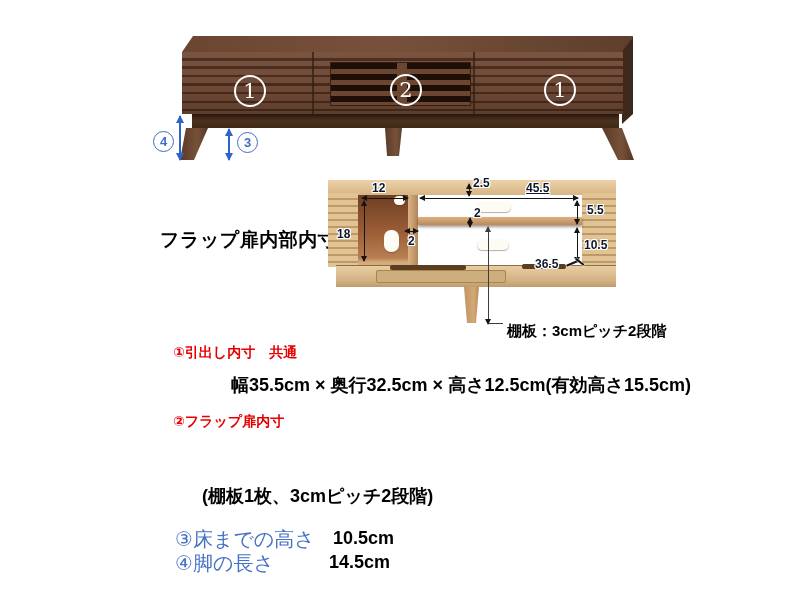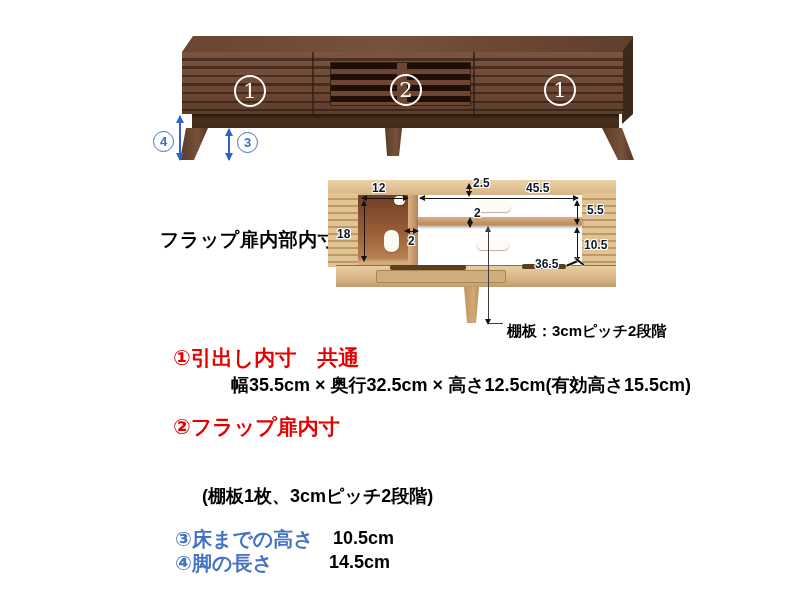--- a/index.html
+++ b/index.html
@@ -102,23 +102,23 @@
     text-shadow:-1px 0 #fff,1px 0 #fff,0 -1px #fff,0 1px #fff,-1px -1px #fff,1px 1px #fff,1px -1px #fff,-1px 1px #fff;
   }
   .gline { background:#3c3c3c; }
   .gline.vline.arr::before { border-bottom-color:#3c3c3c; }
   .seg { position:absolute; height:1.6px; background:#141414;
     box-shadow:0 0 0 .6px rgba(255,255,255,.7); }
 
   
   .caption { position:absolute; font-weight:bold; color:#000; white-space:nowrap; }
   .note-label { position:absolute; font-weight:bold; font-size:15px; color:#000; white-space:nowrap; }
-  .spec-title { position:absolute; font-weight:bold; font-size:21px; white-space:nowrap; }
+  .spec-title { position:absolute; font-weight:bold; font-size:14px; white-space:nowrap; }
   .spec-line  { position:absolute; font-weight:bold; font-size:18px; color:#000; white-space:nowrap; }
-  .spec-blue  { position:absolute; font-weight:bold; font-size:20px; white-space:nowrap; }
+  .spec-blue  { position:absolute; font-weight:normal; font-size:20px; white-space:nowrap; }
 </style>
 </head>
 <body>
 
 <div class="page">
 
   <div class="stand">
     <div class="stand-top"></div>
     <div class="stand-side"></div>
     <div class="stand-front"></div>
@@ -167,21 +167,21 @@
     <div class="vline arr" style="left:249px; top:21px; height:23px;"></div>
     <div class="vline arr" style="left:249px; top:48px; height:34px;"></div>
     <div class="vline arr" style="left:141px; top:4px; height:12px;"></div>
     <div class="vline arr" style="left:142px; top:38px; height:9px;"></div>
     <div class="hline arr" style="left:77px; top:51px; width:13px;"></div>
     <div class="seg" style="left:238px; top:82px; width:14px; transform:rotate(-23deg);"></div>
     <div class="seg" style="left:247px; top:81px; width:10px; transform:rotate(38deg);"></div>
 
     <div class="dim" style="left:44px; top:2px;">12</div>
     <div class="dim" style="left:145px; top:-3px;">2.5</div>
-    <div class="dim" style="left:198px; top:2px;">45.5</div>
+    <div class="dim" style="left:198px; top:2px;text-decoration:underline;">45.5</div>
     <div class="dim" style="left:9px; top:48px;">18</div>
     <div class="dim" style="left:146px; top:27px;">2</div>
     <div class="dim" style="left:80px; top:55px;">2</div>
     <div class="dim" style="left:259px; top:24px;">5.5</div>
     <div class="dim" style="left:256px; top:59px;">10.5</div>
     <div class="dim" style="left:207px; top:78px;">36.5</div>
   </div>
 
   <div class="int-leg"></div>
 

